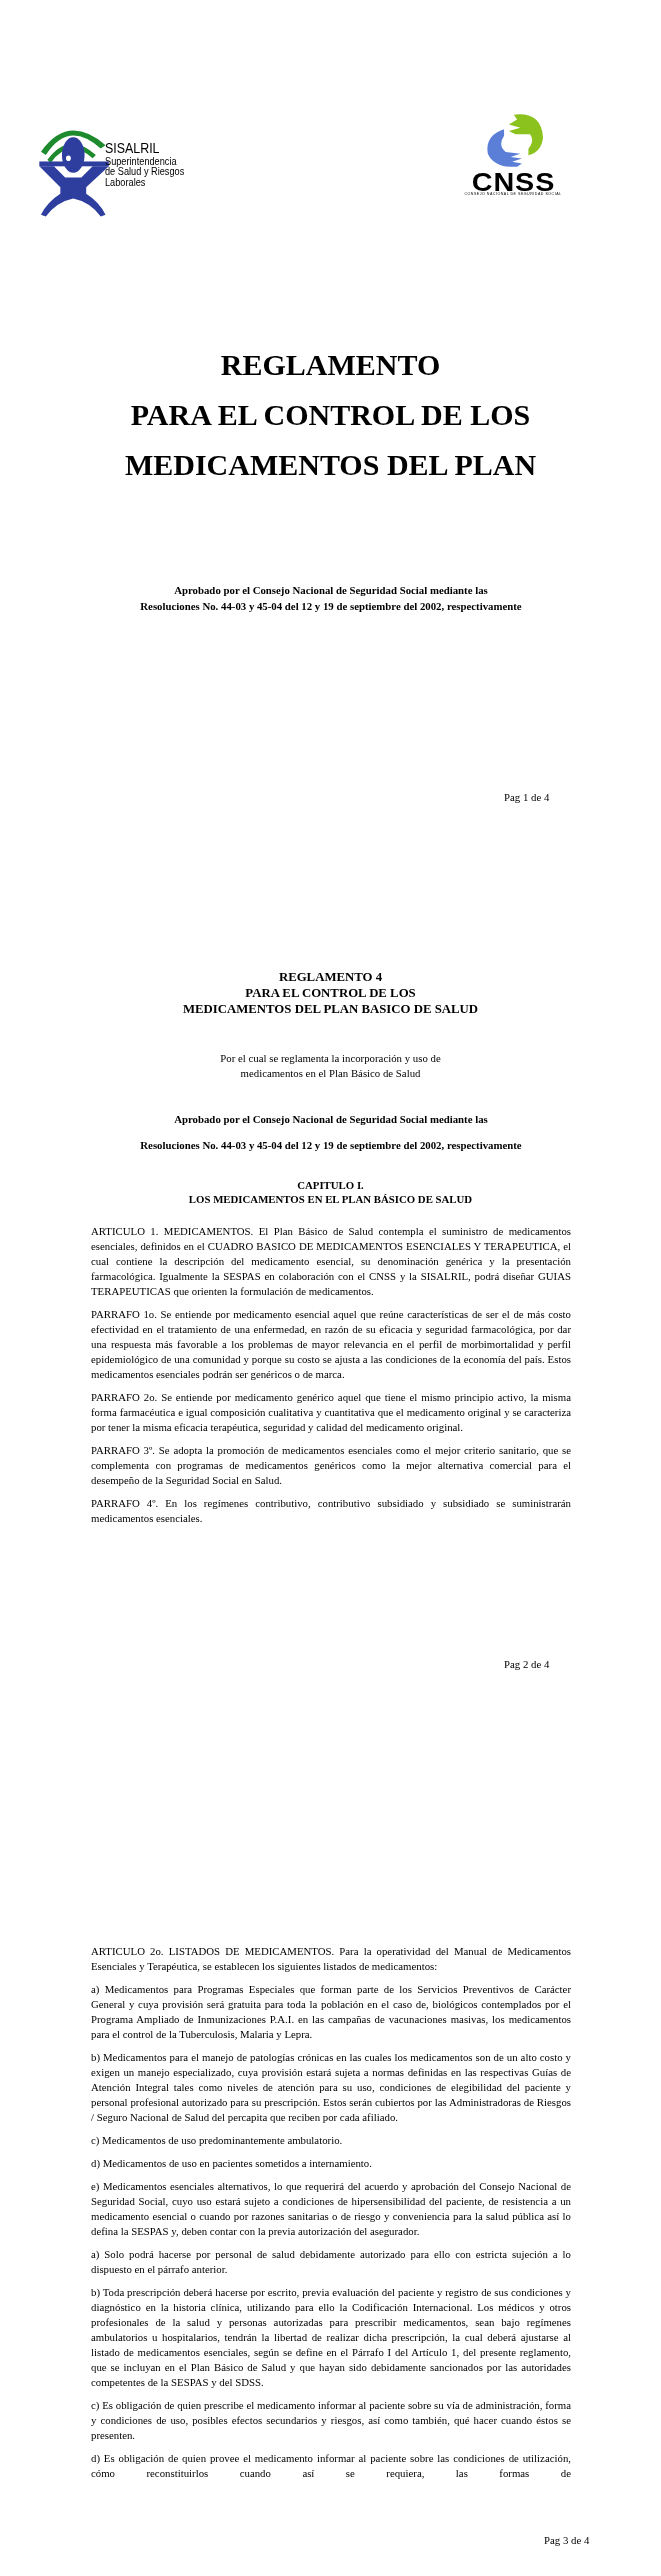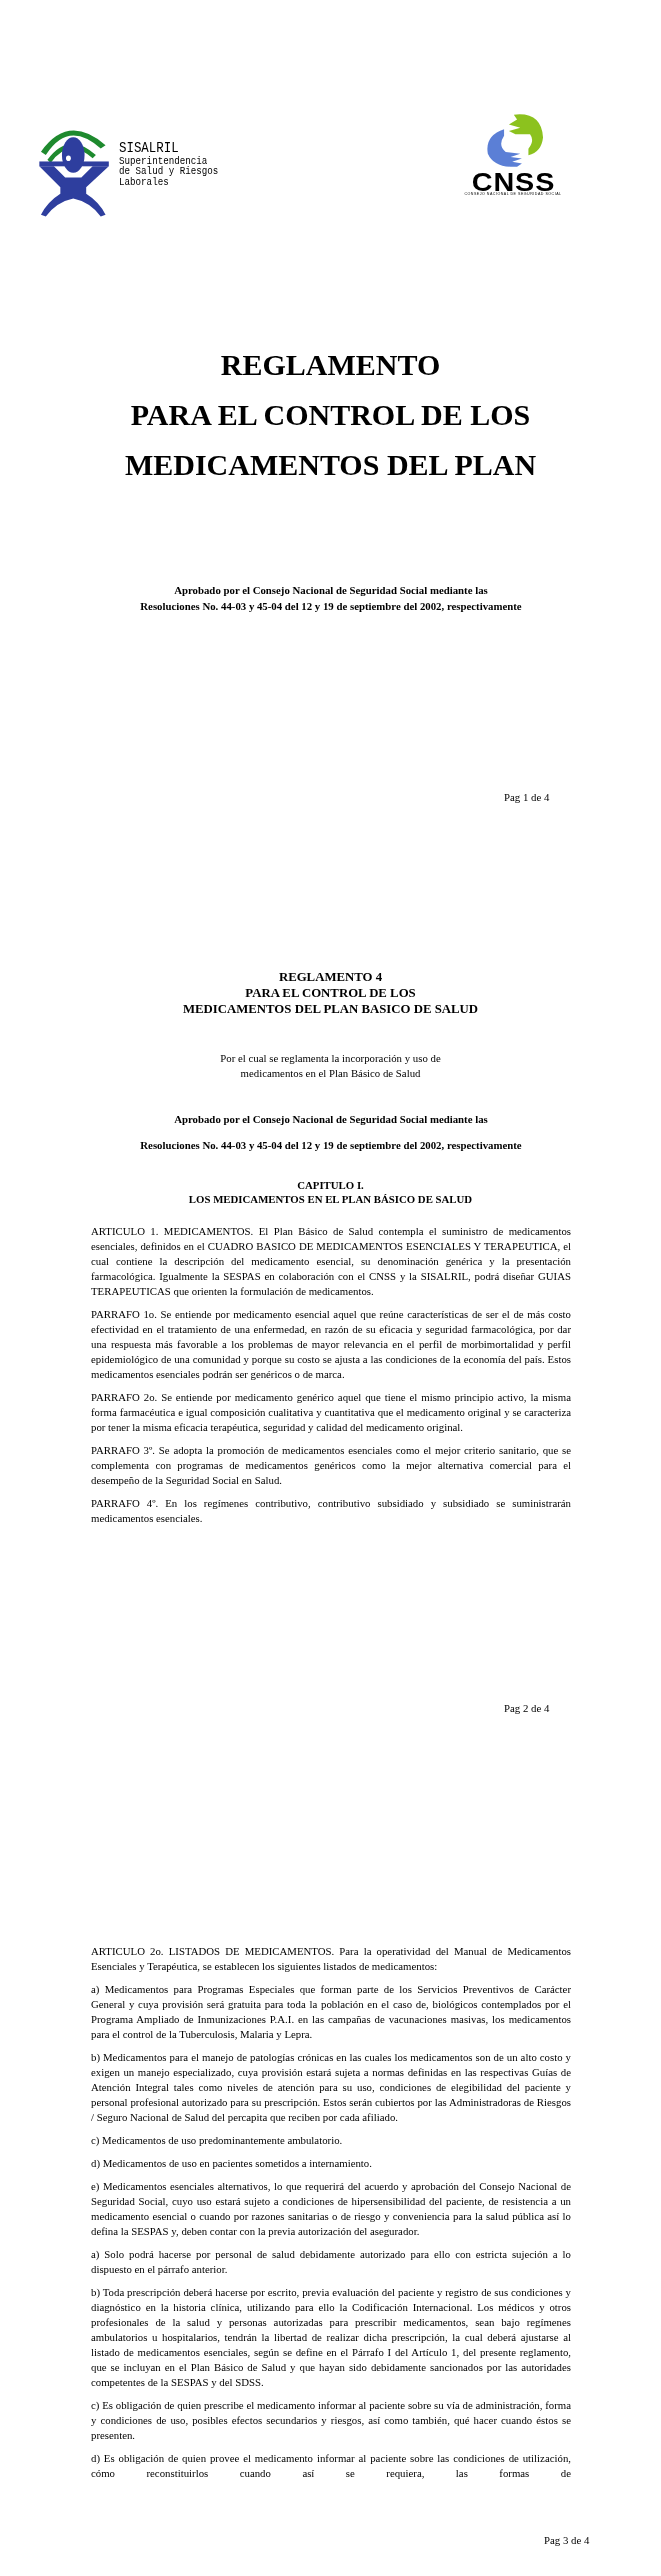--- a/index.html
+++ b/index.html
@@ -2,22 +2,22 @@
 <html style="font-size:13px"><head>
 <meta charset="utf-8">
 <style>
   html, body { margin: 0; padding: 0; background: #ffffff; }
   body { width: 661px; height: 2576px; position: relative; overflow: hidden;
          font-family: "Liberation Serif", "DejaVu Serif", serif; color: #000; }
   .abs { position: absolute; }
 
   
   .sisalril-logo { left: 36px; top: 113px; width: 203px; height: 105px; }
-  .sisalril-text { position: absolute; left: 83px; top: 27.6px;
-                   font-family: Liberation Mono, monospace; color: #000; }
+  .sisalril-text { position: absolute; left: 69px; top: 27.6px;
+                   font-family: Liberation Sans, sans-serif; color: #000; }
   .sisalril-name { font-size: 13.8px; letter-spacing: 0px; line-height: 16px; transform: scaleX(0.9); transform-origin: left; }
   .sisalril-sub { font-size: 10px; line-height: 10.5px; transform: scaleX(0.92); transform-origin: left; }
 
   .cnss-logo { left: 444px; top: 113px; width: 138px; height: 85px; }
   .cnss-word { position: absolute; left: 1.6px; top: 57px; width: 135px; text-align: center;
                font-family: "Liberation Sans", "DejaVu Sans", sans-serif; font-weight: bold;
                font-size: 25px; letter-spacing: 0.8px; line-height: 24px; transform: scaleX(1.15); transform-origin: center; }
   .cnss-sub { position: absolute; left: 0; top: 79px; width: 138px; text-align: center;
               font-family: "Liberation Sans", "DejaVu Sans", sans-serif; font-size: 3.6px; letter-spacing: 0.5px; }
 
@@ -102,21 +102,21 @@
 </div>
 
 <div class="abs body-text" style="top:1224px;">
   <p>ARTICULO 1. MEDICAMENTOS. El Plan Básico de Salud contempla el suministro de medicamentos esenciales, definidos en el CUADRO BASICO DE MEDICAMENTOS ESENCIALES Y TERAPEUTICA, el cual contiene la descripción del medicamento esencial, su denominación genérica y la presentación farmacológica. Igualmente la SESPAS en colaboración con el CNSS y la SISALRIL, podrá diseñar GUIAS TERAPEUTICAS que orienten la formulación de medicamentos.</p>
   <p>PARRAFO 1o. Se entiende por medicamento esencial aquel que reúne características de ser el de más costo efectividad en el tratamiento de una enfermedad, en razón de su eficacia y seguridad farmacológica, por dar una respuesta más favorable a los problemas de mayor relevancia en el perfil de morbimortalidad y perfil epidemiológico de una comunidad y porque su costo se ajusta a las condiciones de la economía del país.  Estos  medicamentos esenciales podrán ser genéricos o de marca.</p>
   <p>PARRAFO 2o. Se entiende por medicamento genérico aquel que tiene el mismo principio activo, la misma forma farmacéutica e igual composición cualitativa y cuantitativa que el medicamento original y se caracteriza por tener la misma eficacia terapéutica, seguridad y calidad del medicamento original.</p>
   <p>PARRAFO 3º. Se adopta la promoción de medicamentos esenciales como el mejor criterio sanitario, que se complementa con programas de medicamentos genéricos como la mejor alternativa comercial para el desempeño de la Seguridad Social en Salud.</p>
   <p>PARRAFO 4º. En los regímenes contributivo, contributivo subsidiado y subsidiado se suministrarán medicamentos esenciales.</p>
 </div>
 
-<div class="abs page-num" style="left:504px; top:1658px;margin-top:44px;">Pag 2 de 4</div>
+<div class="abs page-num" style="left:504px; top:1658px;">Pag 2 de 4</div>
 
 <div class="abs body-text" style="top:1900px;margin-top:44px;">
   <p>ARTICULO 2o. LISTADOS DE MEDICAMENTOS.  Para la operatividad del Manual de Medicamentos Esenciales y Terapéutica, se establecen los siguientes listados de medicamentos:</p>
   <p>a) Medicamentos para Programas Especiales que forman parte de los Servicios Preventivos de Carácter General y cuya provisión será gratuita para toda la población en el caso de, biológicos contemplados por el Programa Ampliado de Inmunizaciones P.A.I. en las campañas de vacunaciones masivas, los medicamentos para el control de la Tuberculosis, Malaria y Lepra.</p>
   <p>b) Medicamentos para el manejo de patologías crónicas en las cuales los medicamentos son de un alto costo y exigen un manejo especializado, cuya provisión estará sujeta a normas definidas en las respectivas Guías de Atención Integral tales como niveles de atención para su uso, condiciones de elegibilidad del paciente y personal profesional autorizado para su prescripción. Estos serán cubiertos por las Administradoras de Riesgos  / Seguro Nacional de Salud  del percapita que reciben por cada afiliado.</p>
   <p>c) Medicamentos de uso predominantemente ambulatorio.</p>
   <p>d) Medicamentos de uso en pacientes sometidos a internamiento.</p>
   <p>e) Medicamentos esenciales alternativos, lo que requerirá del acuerdo y aprobación del Consejo Nacional de Seguridad Social, cuyo uso estará sujeto a condiciones de hipersensibilidad del paciente, de resistencia a un medicamento esencial o cuando por razones sanitarias o de riesgo y conveniencia para la salud pública así lo defina la SESPAS y, deben contar con la previa autorización del asegurador.</p>
   <p>a) Solo podrá hacerse por personal de salud debidamente autorizado para ello con estricta sujeción a lo dispuesto en el párrafo anterior.</p>
   <p>b) Toda prescripción deberá hacerse por escrito, previa evaluación del paciente y registro de sus condiciones y diagnóstico en la historia clínica, utilizando para ello la Codificación Internacional.  Los médicos y otros profesionales de la salud y personas autorizadas para prescribir medicamentos, sean bajo regímenes ambulatorios u hospitalarios, tendrán la libertad de realizar dicha prescripción, la cual deberá ajustarse al listado de medicamentos esenciales, según se define en el Párrafo I del Artículo 1, del presente reglamento, que se incluyan en el Plan Básico de Salud y que hayan sido debidamente sancionados por las autoridades competentes de la SESPAS  y del SDSS.</p>

